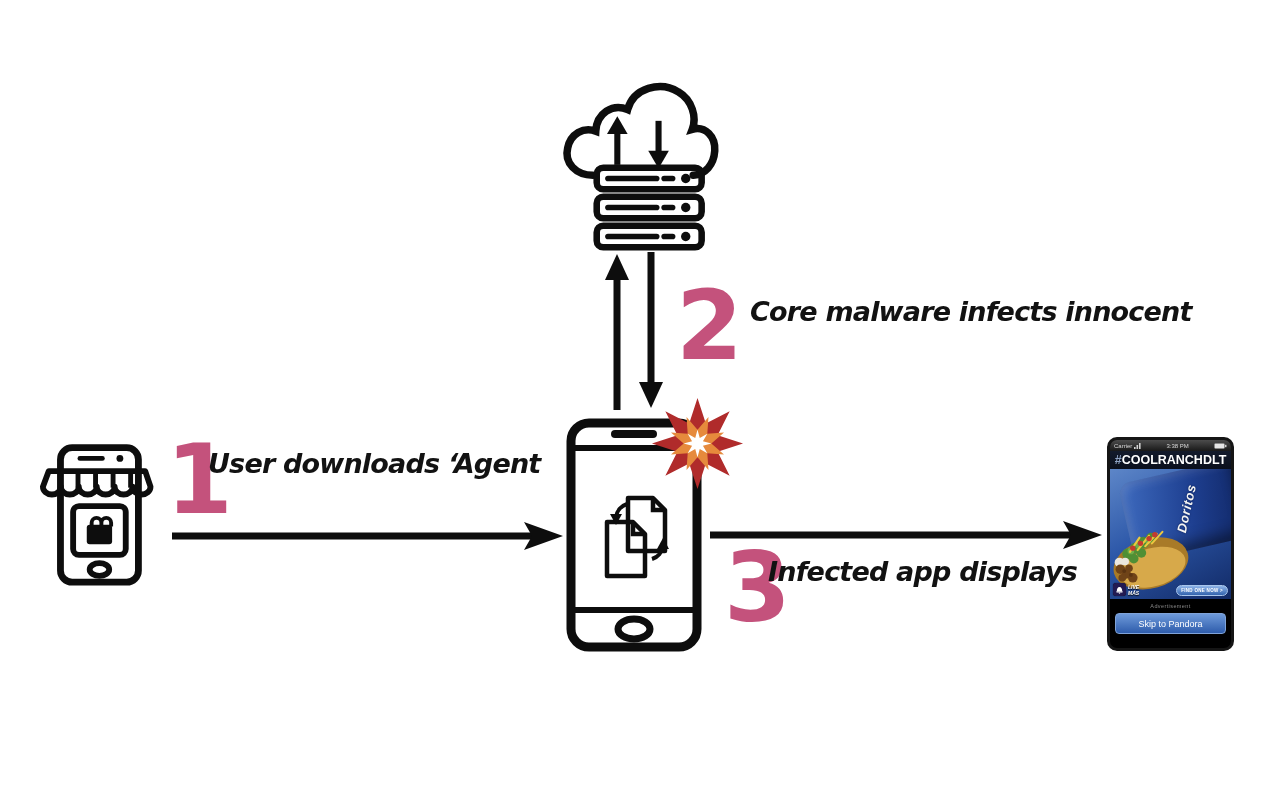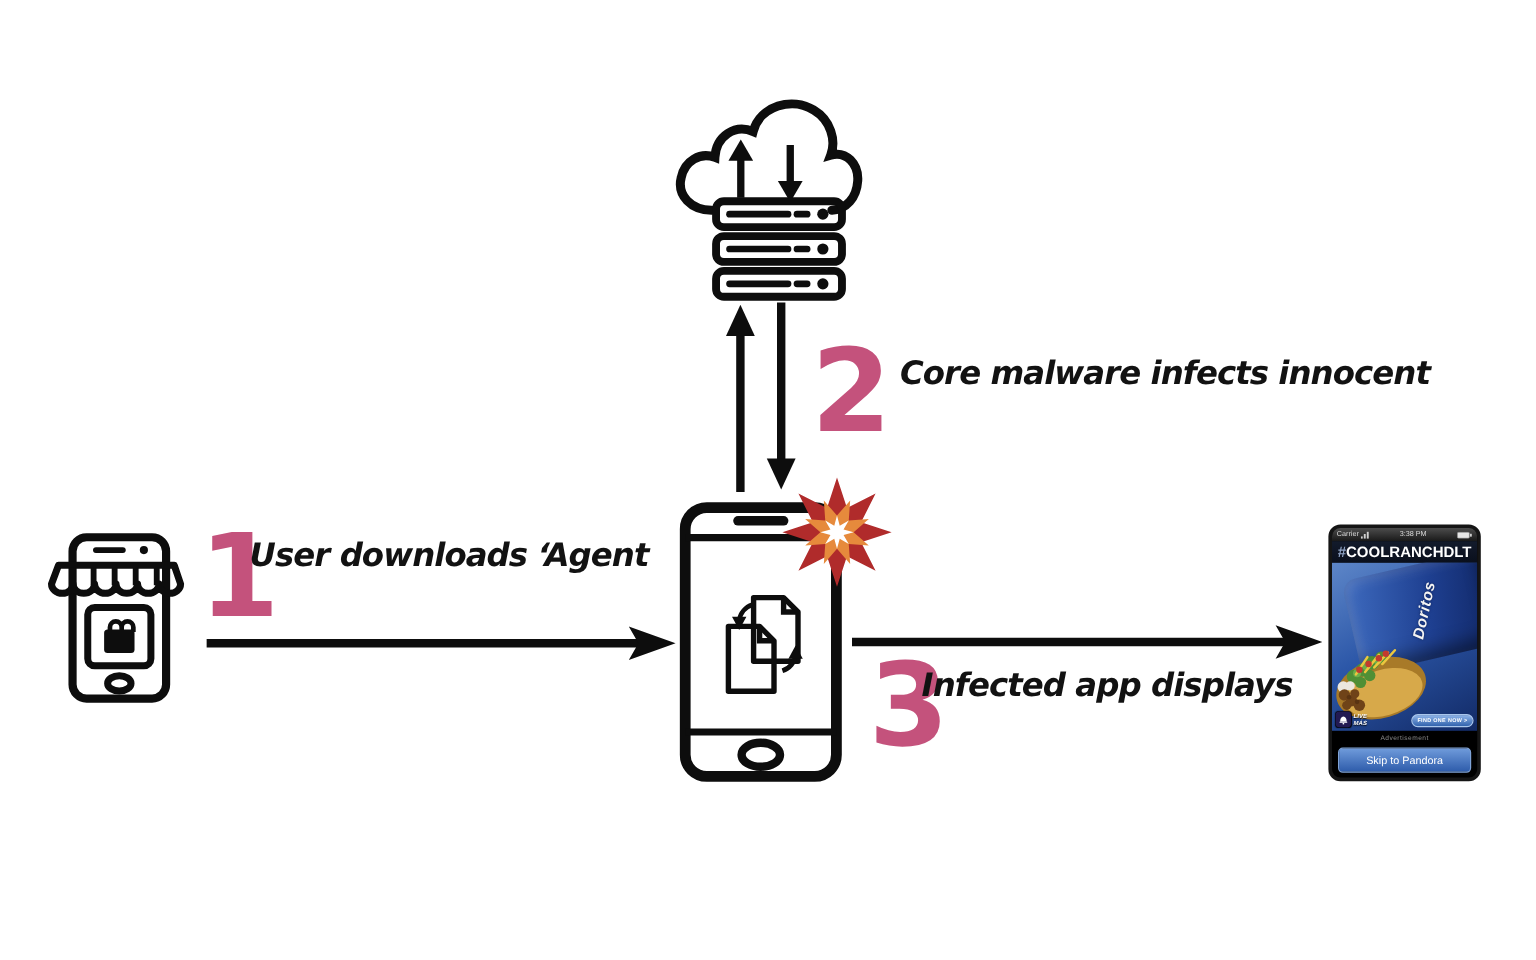--- a/index.html
+++ b/index.html
@@ -32,21 +32,21 @@
       justify-content:space-between;align-items:flex-end;}
   .tb-logo{display:flex;align-items:center;gap:2px;}
   .tb-bell{width:13px;height:13px;border-radius:3px;background:#221a52;display:flex;
       align-items:center;justify-content:center;box-shadow:0 0 1px #000;}
   .tb-text{color:#fff;font-style:italic;font-weight:700;font-size:5px;line-height:6px;width:20px;
       text-shadow:0 1px 1px #000;}
   .ad-cta{padding:2px 4px;border-radius:7px;background:linear-gradient(#8fb4e8,#3263ae);
       border:1px solid #a9c6ec;color:#fff;font-size:4.5px;font-weight:700;letter-spacing:.3px;}
   .ad-disc{height:13px;flex:0 0 13px;display:flex;align-items:center;justify-content:center;
       color:#8a8a8a;font-size:5.5px;letter-spacing:.4px;background:#000;}
-  .ad-skip{margin:1px 5px 4px;height:19px;flex:0 0 19px;border-radius:4px;
+  .ad-skip{margin:1px 5px 14px;height:19px;flex:0 0 19px;border-radius:4px;
       background:linear-gradient(#6e9ada,#2e5cab);border:1px solid #7fa3d8;display:flex;
       align-items:center;justify-content:center;color:#fff;font-size:9px;}
 </style>
 </head>
 <body>
 
 <div class="canvas">
 
   <svg class="abs" style="left:553px;top:74px;" width="168" height="178" viewBox="0 0 170 190">
     <path class="stroke" stroke-width="8" stroke-linecap="round" d="M38,108 C20,108 7,95 11,79 C14,64 28,56 41,61 C42,42 59,31 75,38

